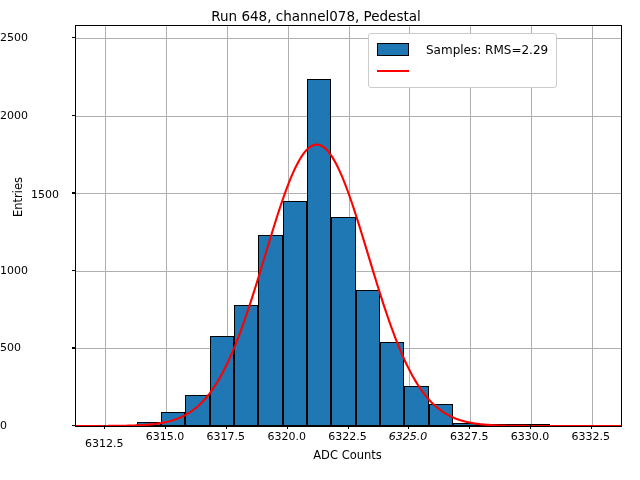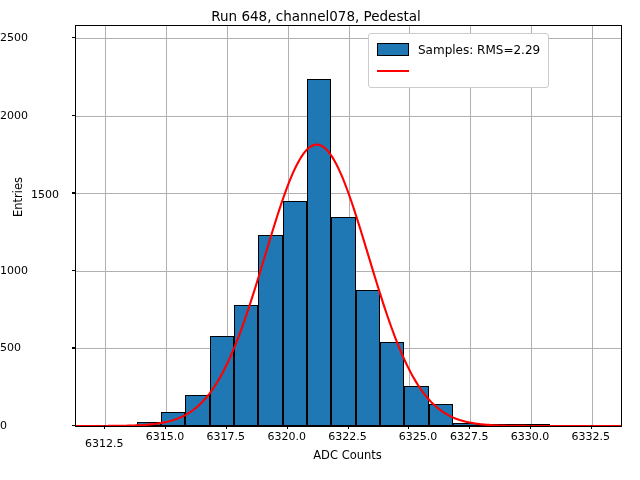--- a/index.html
+++ b/index.html
@@ -122,20 +122,21 @@
     background: #ffffff;
     border: 1px solid #cccccc;
     border-radius: 3px;
     padding: 5px 8px 6px 8px;
     box-sizing: border-box;
   }
   .legend-row {
     display: flex;
     align-items: center;
     height: 21px;
+    gap: 8px;
   }
   .legend-swatch-patch {
     width: 32px;
     height: 13px;
     background: #1f77b4;
     border: 1.2px solid #000000;
     box-sizing: border-box;
     margin-right: 9px;
     flex: none;
   }
@@ -206,21 +207,21 @@
       <div class="xtick-label" style="left: 104.2px; margin-top: 7px;">6312.5</div>
       <div class="xtick-mark" style="left: 165.02px;"></div>
       <div class="xtick-label" style="left: 165.02px;">6315.0</div>
       <div class="xtick-mark" style="left: 225.85px;"></div>
       <div class="xtick-label" style="left: 225.85px;">6317.5</div>
       <div class="xtick-mark" style="left: 286.67px;"></div>
       <div class="xtick-label" style="left: 286.67px;">6320.0</div>
       <div class="xtick-mark" style="left: 347.5px;"></div>
       <div class="xtick-label" style="left: 347.5px;">6322.5</div>
       <div class="xtick-mark" style="left: 408.33px;"></div>
-      <div class="xtick-label" style="left: 418px;">6325.0</div>
+      <div class="xtick-label" style="left: 408px; font-style: italic;">6325.0</div>
       <div class="xtick-mark" style="left: 469.15px;"></div>
       <div class="xtick-label" style="left: 469.15px;">6327.5</div>
       <div class="xtick-mark" style="left: 529.98px;"></div>
       <div class="xtick-label" style="left: 529.98px;">6330.0</div>
       <div class="xtick-mark" style="left: 590.8px;"></div>
       <div class="xtick-label" style="left: 590.8px;">6332.5</div>
       <div class="ytick-mark" style="top: 425px;"></div>
       <div class="ytick-label" style="top: 425px;">0</div>
       <div class="ytick-mark" style="top: 347.48px;"></div>
       <div class="ytick-label" style="top: 347.48px;">500</div>

